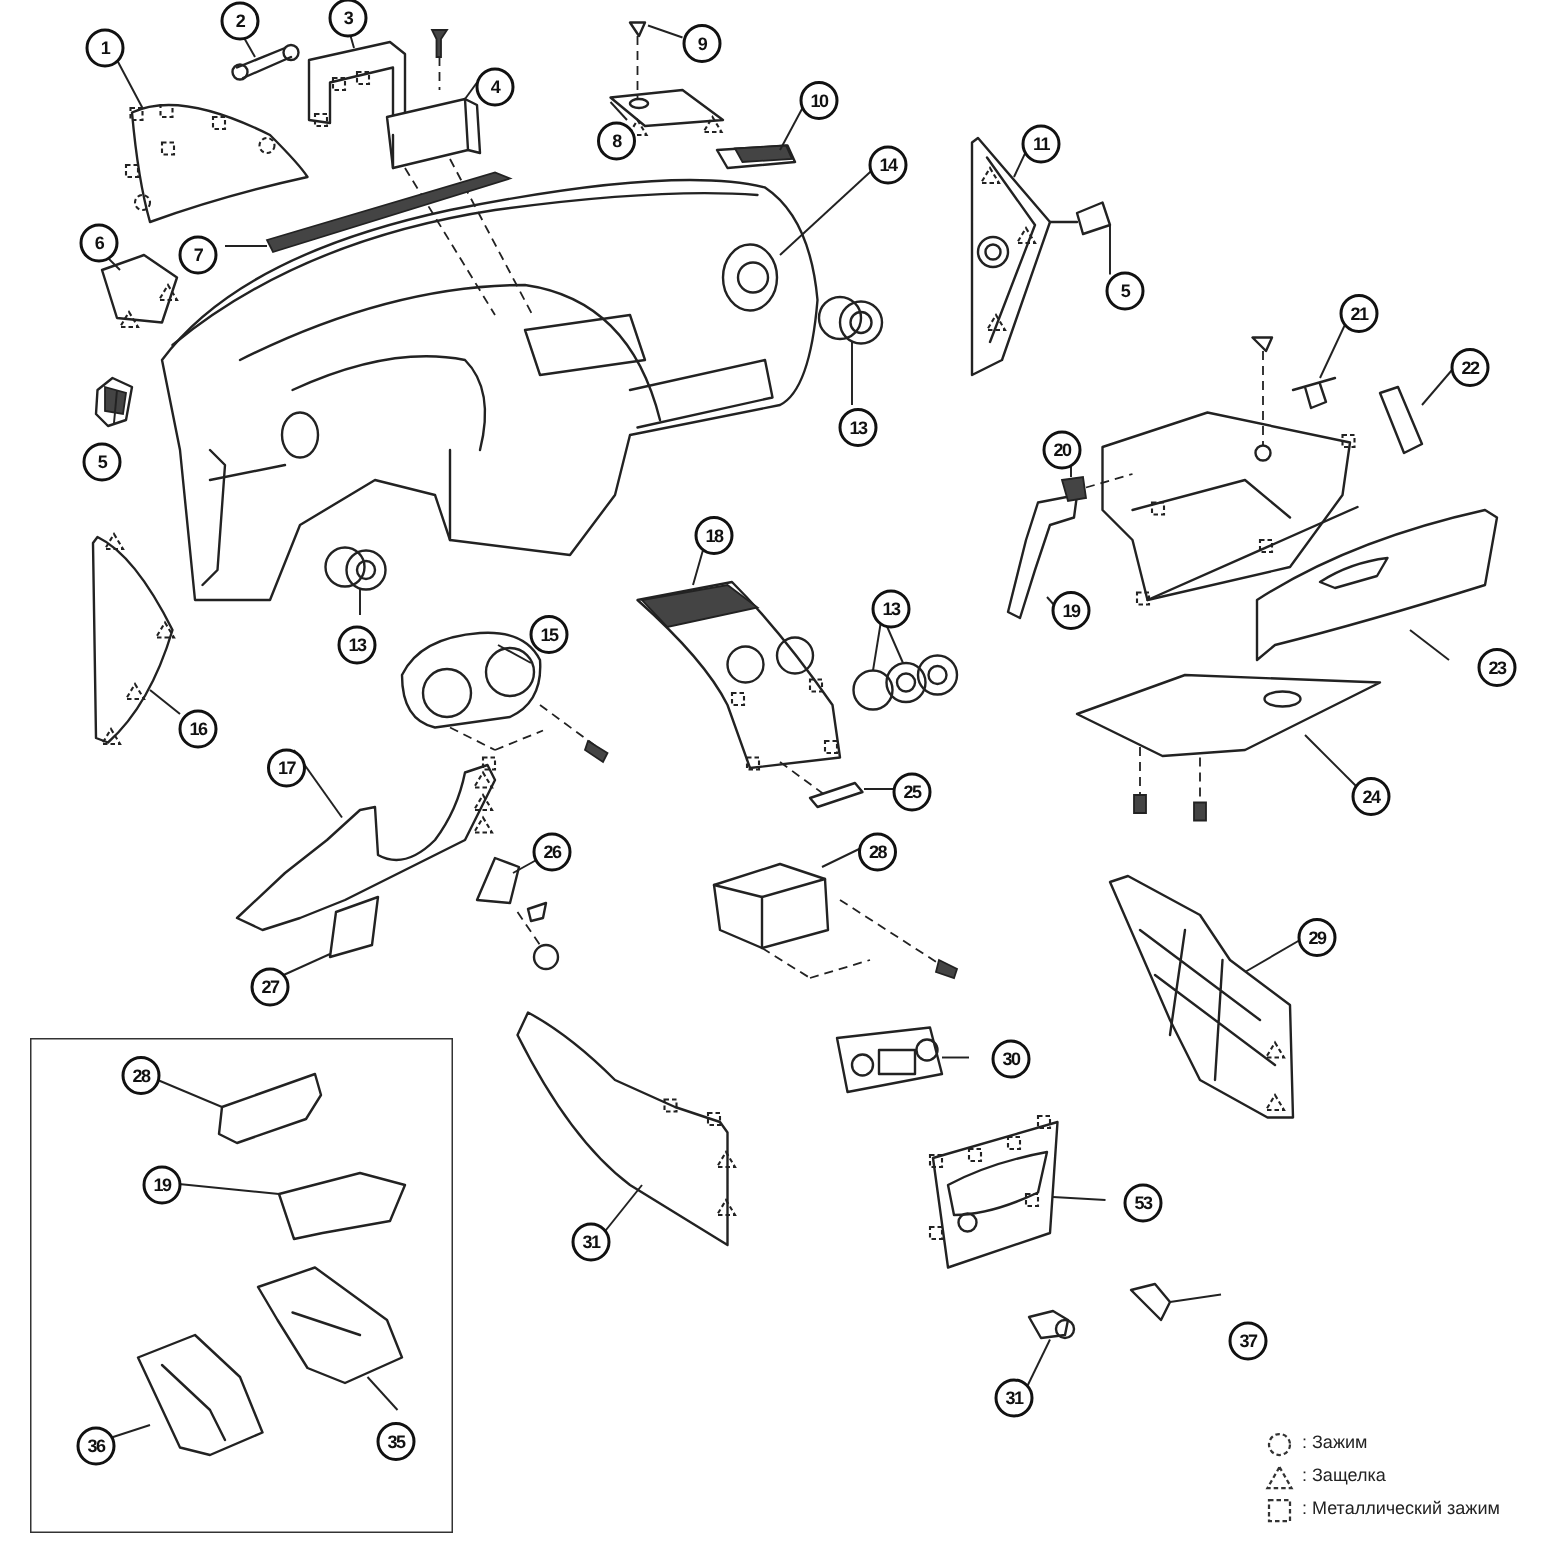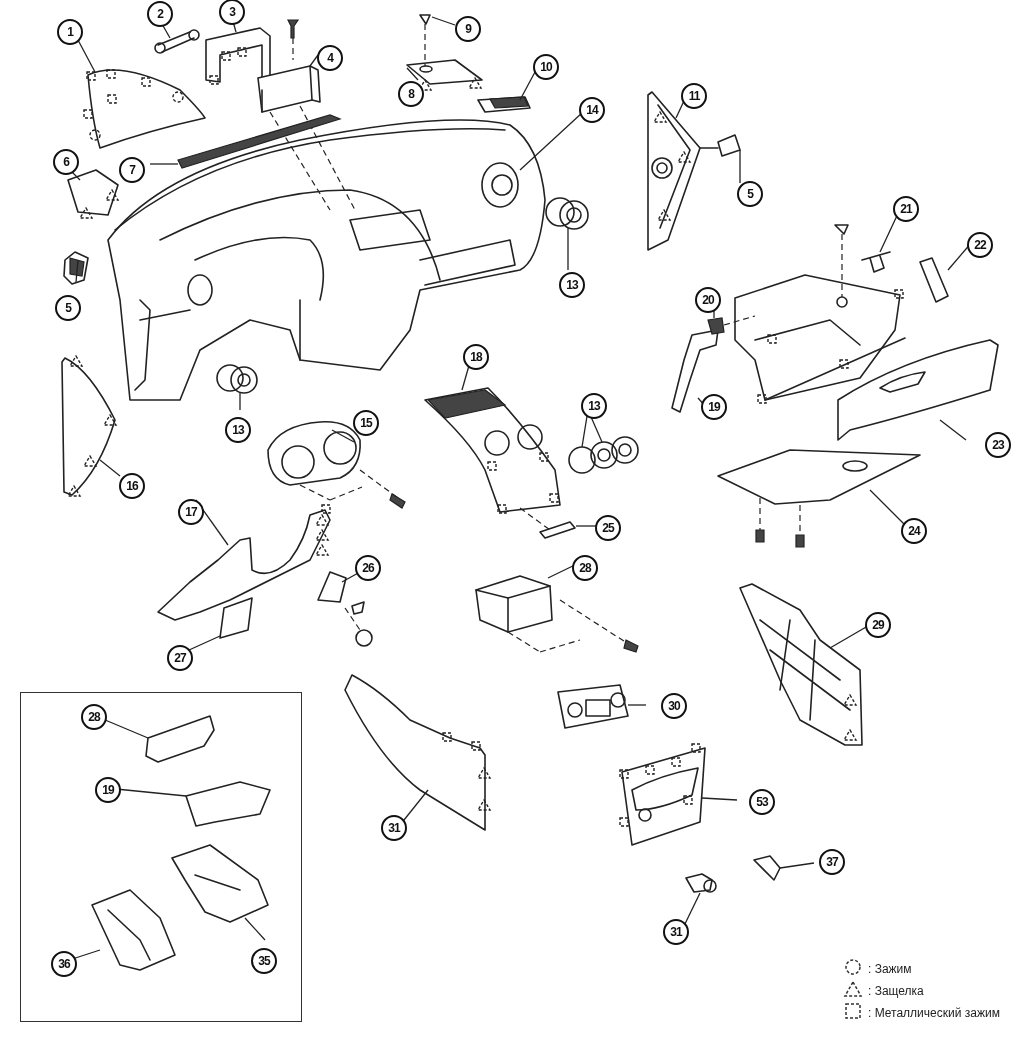--- a/index.html
+++ b/index.html
@@ -12,21 +12,21 @@
   .dash { stroke:#222; stroke-width:1.2; stroke-dasharray:6 4; fill:none; }
   .sym { fill:none; stroke:#222; stroke-width:1.4; stroke-dasharray:3 2; }
   .callout {
     position:absolute; width:22px; height:22px; margin:-11px 0 0 -11px;
     border:2px solid #111; border-radius:50%; background:#fff;
     font:bold 12px "Liberation Sans", sans-serif; color:#111;
     display:flex; align-items:center; justify-content:center; letter-spacing:-1px;
   }
   .inset-box { position:absolute; left:20px; top:692px; width:280px; height:328px; border:1.5px solid #333; }
   .legend { position:absolute; left:842px; top:954px; font-size:12px; color:#222; }
-  .legend-row { display:flex; align-items:flex-end; height:22px; }
+  .legend-row { display:flex; align-items:flex-start; height:22px; }
   .legend-sym { width:22px; height:18px; margin-right:4px; }
 </style>
 </head>
 <body>
 
 <svg id="art" viewBox="0 0 1034 1038">
 
   <g>
     <path class="part" d="M88,75 Q120,60 180,90 Q200,110 205,118 Q150,130 100,148 Q92,120 88,75 Z"></path>
     <rect class="sym" x="87" y="72" width="8" height="8"></rect>
@@ -385,21 +385,21 @@
 <div class="callout" style="left:178px;top:656px">27</div>
 <div class="callout" style="left:583px;top:566px">28</div>
 <div class="callout" style="left:876px;top:623px">29</div>
 <div class="callout" style="left:672px;top:704px">30</div>
 <div class="callout" style="left:392px;top:826px">31</div>
 <div class="callout" style="left:760px;top:800px">53</div>
 <div class="callout" style="left:92px;top:715px">28</div>
 <div class="callout" style="left:106px;top:788px">19</div>
 <div class="callout" style="left:262px;top:959px">35</div>
 <div class="callout" style="left:62px;top:962px">36</div>
-<div class="callout" style="left:830px;top:860px">37</div>
+<div class="callout" style="left:830px;top:892px">37</div>
 <div class="callout" style="left:674px;top:930px">31</div>
 
 <div class="legend">
   <div class="legend-row">
     <svg class="legend-sym" viewBox="0 0 22 18">
         <circle cx="11" cy="9" r="7" fill="none" stroke="#333" stroke-width="1.5" stroke-dasharray="3 2"></circle>
       </svg>
     <span>: Зажим</span>
   </div>
   <div class="legend-row">

